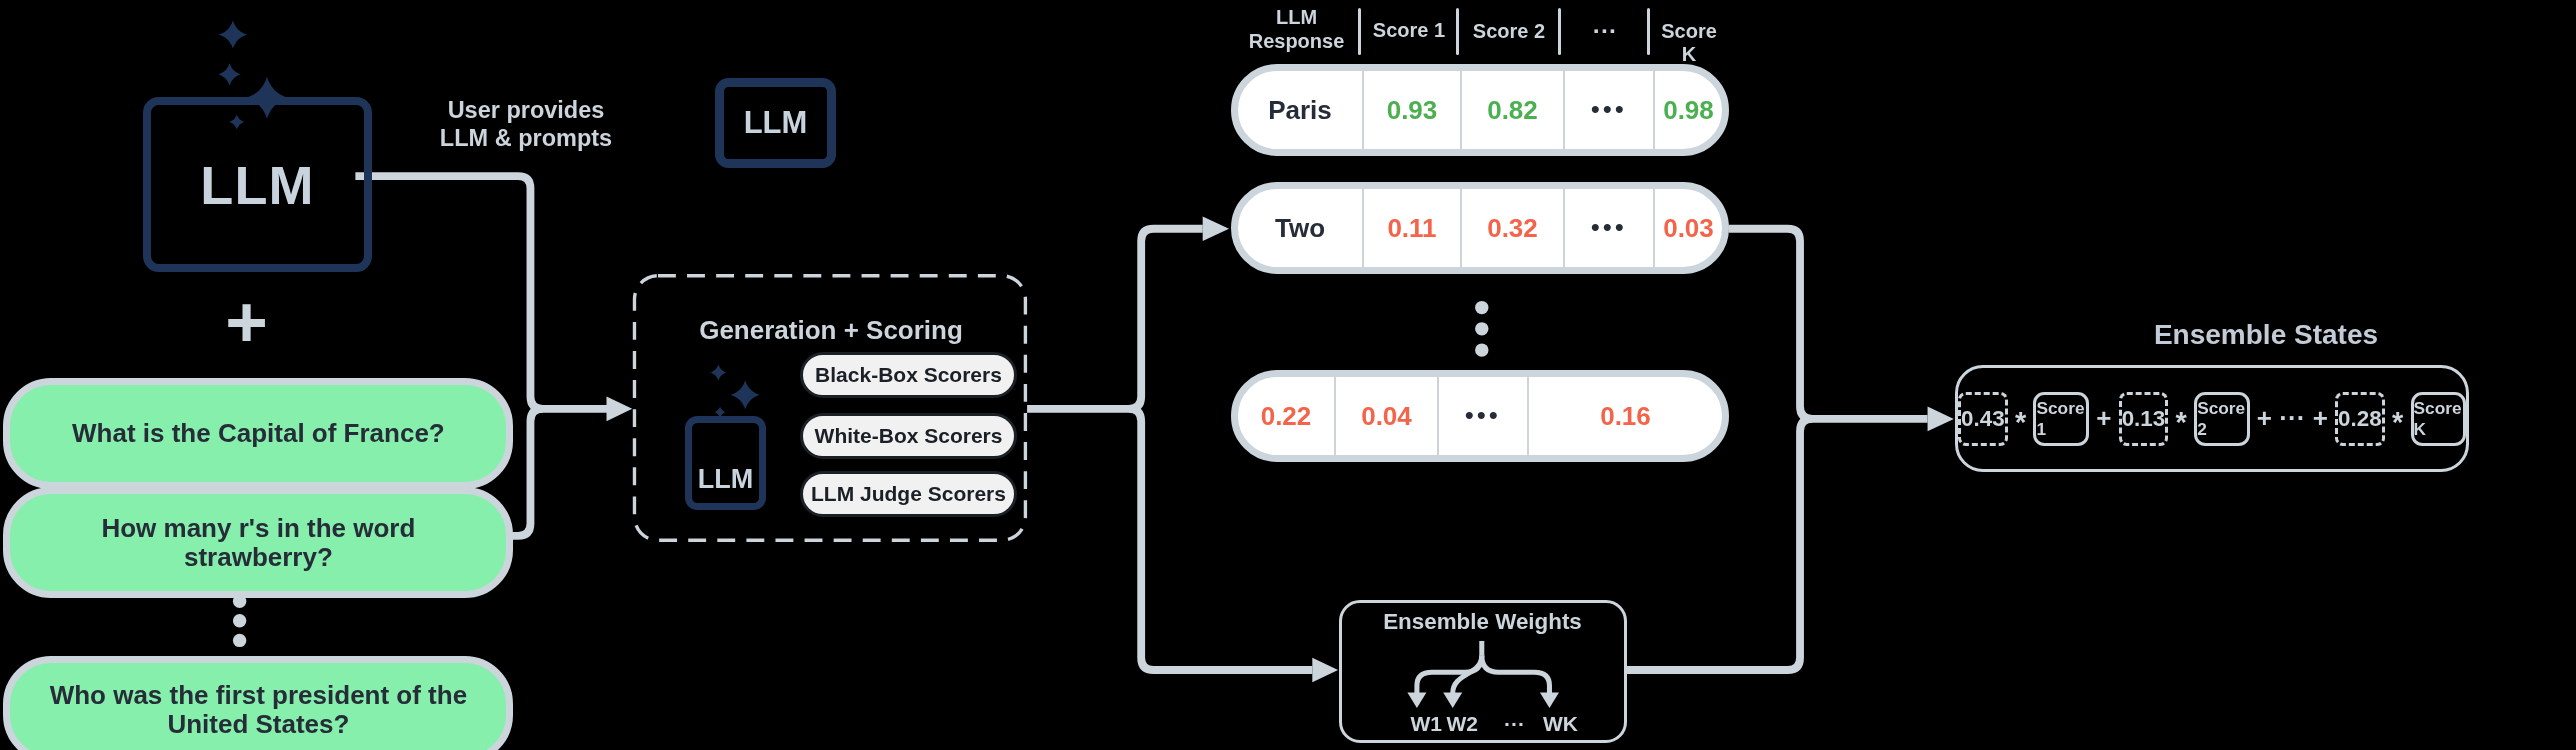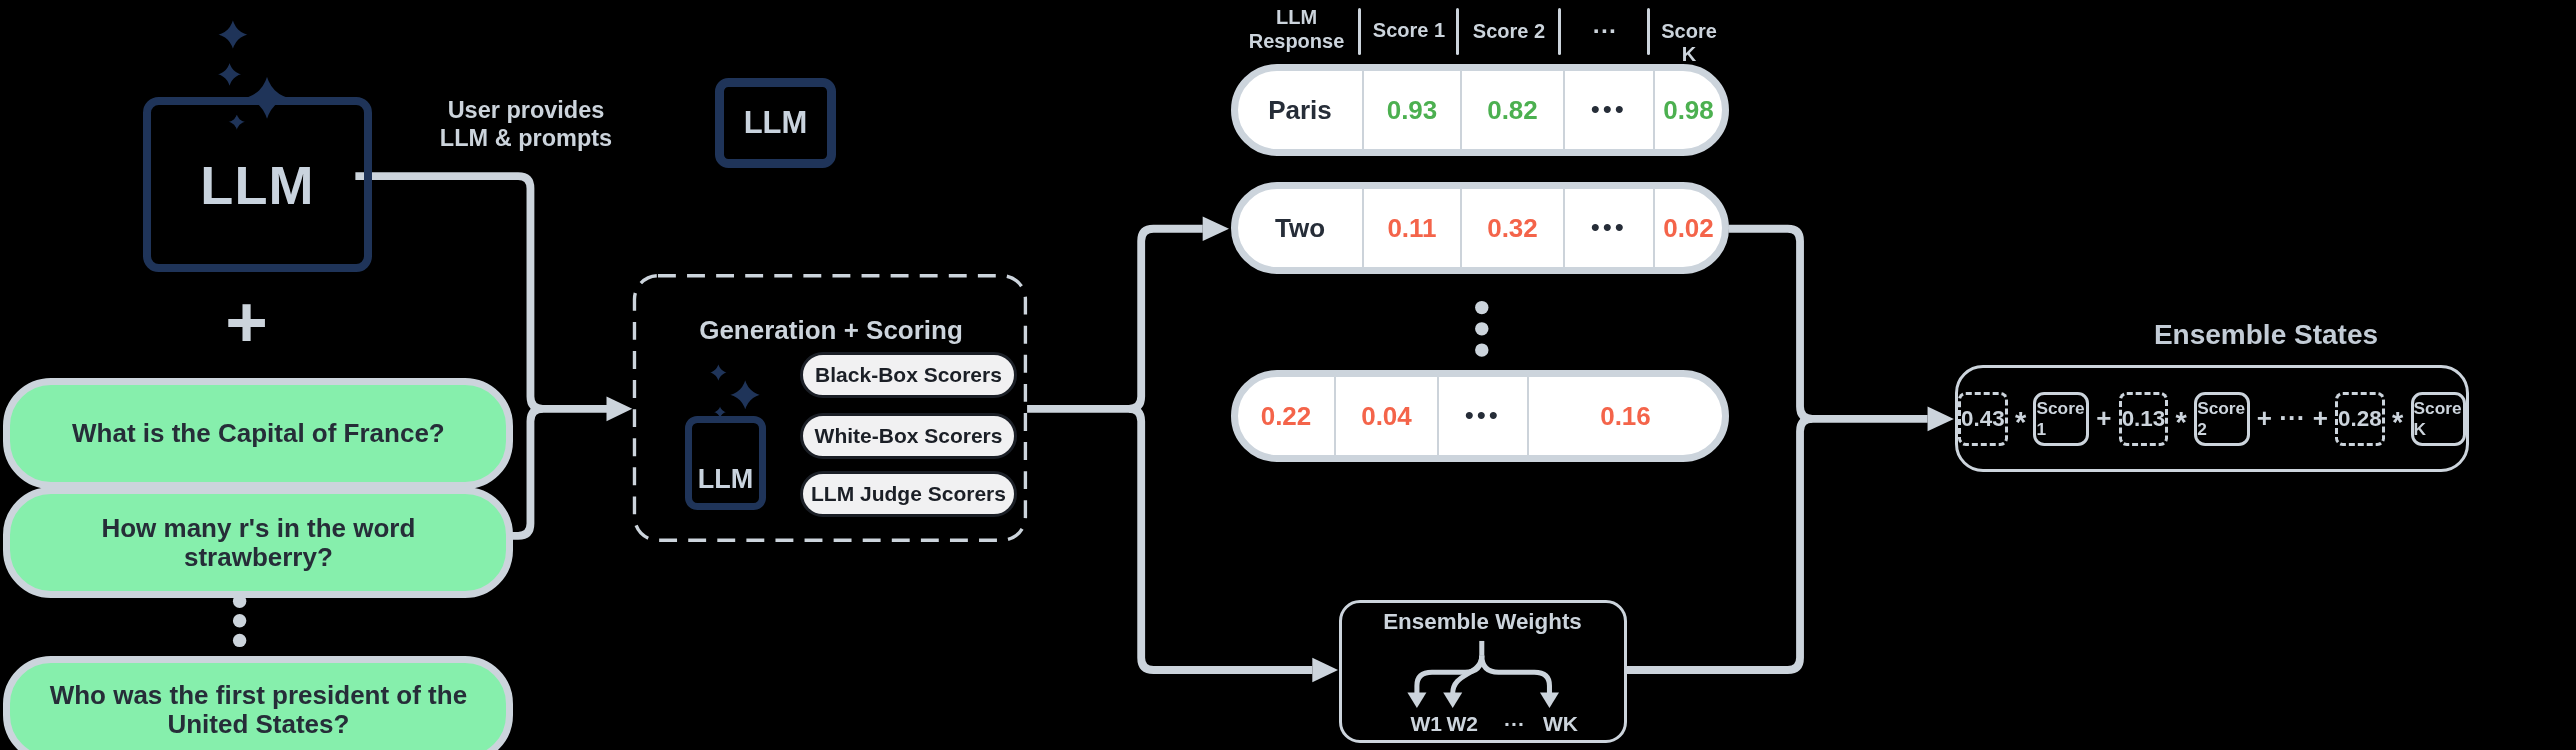--- a/index.html
+++ b/index.html
@@ -206,21 +206,21 @@
   <div class="cell c-s1 pos">0.93</div>
   <div class="cell c-s2 pos">0.82</div>
   <div class="cell c-dots">•••</div>
   <div class="cell c-sk pos">0.98</div>
 </div>
 <div class="abs row-pill r1">
   <div class="cell c-label">Two</div>
   <div class="cell c-s1 neg">0.11</div>
   <div class="cell c-s2 neg">0.32</div>
   <div class="cell c-dots">•••</div>
-  <div class="cell c-sk neg">0.02</div>
+  <div class="cell c-sk neg">0.03</div>
 </div>
 <div class="abs row-pill r2">
   <div class="cell c-s1 neg">0.22</div>
   <div class="cell c-s2 neg">0.04</div>
   <div class="cell c-dots">•••</div>
   <div class="cell c-sk neg">0.16</div>
 </div>
 
 <div class="abs ew-box"></div>
 <div class="abs ew-title">Ensemble Weights</div>

